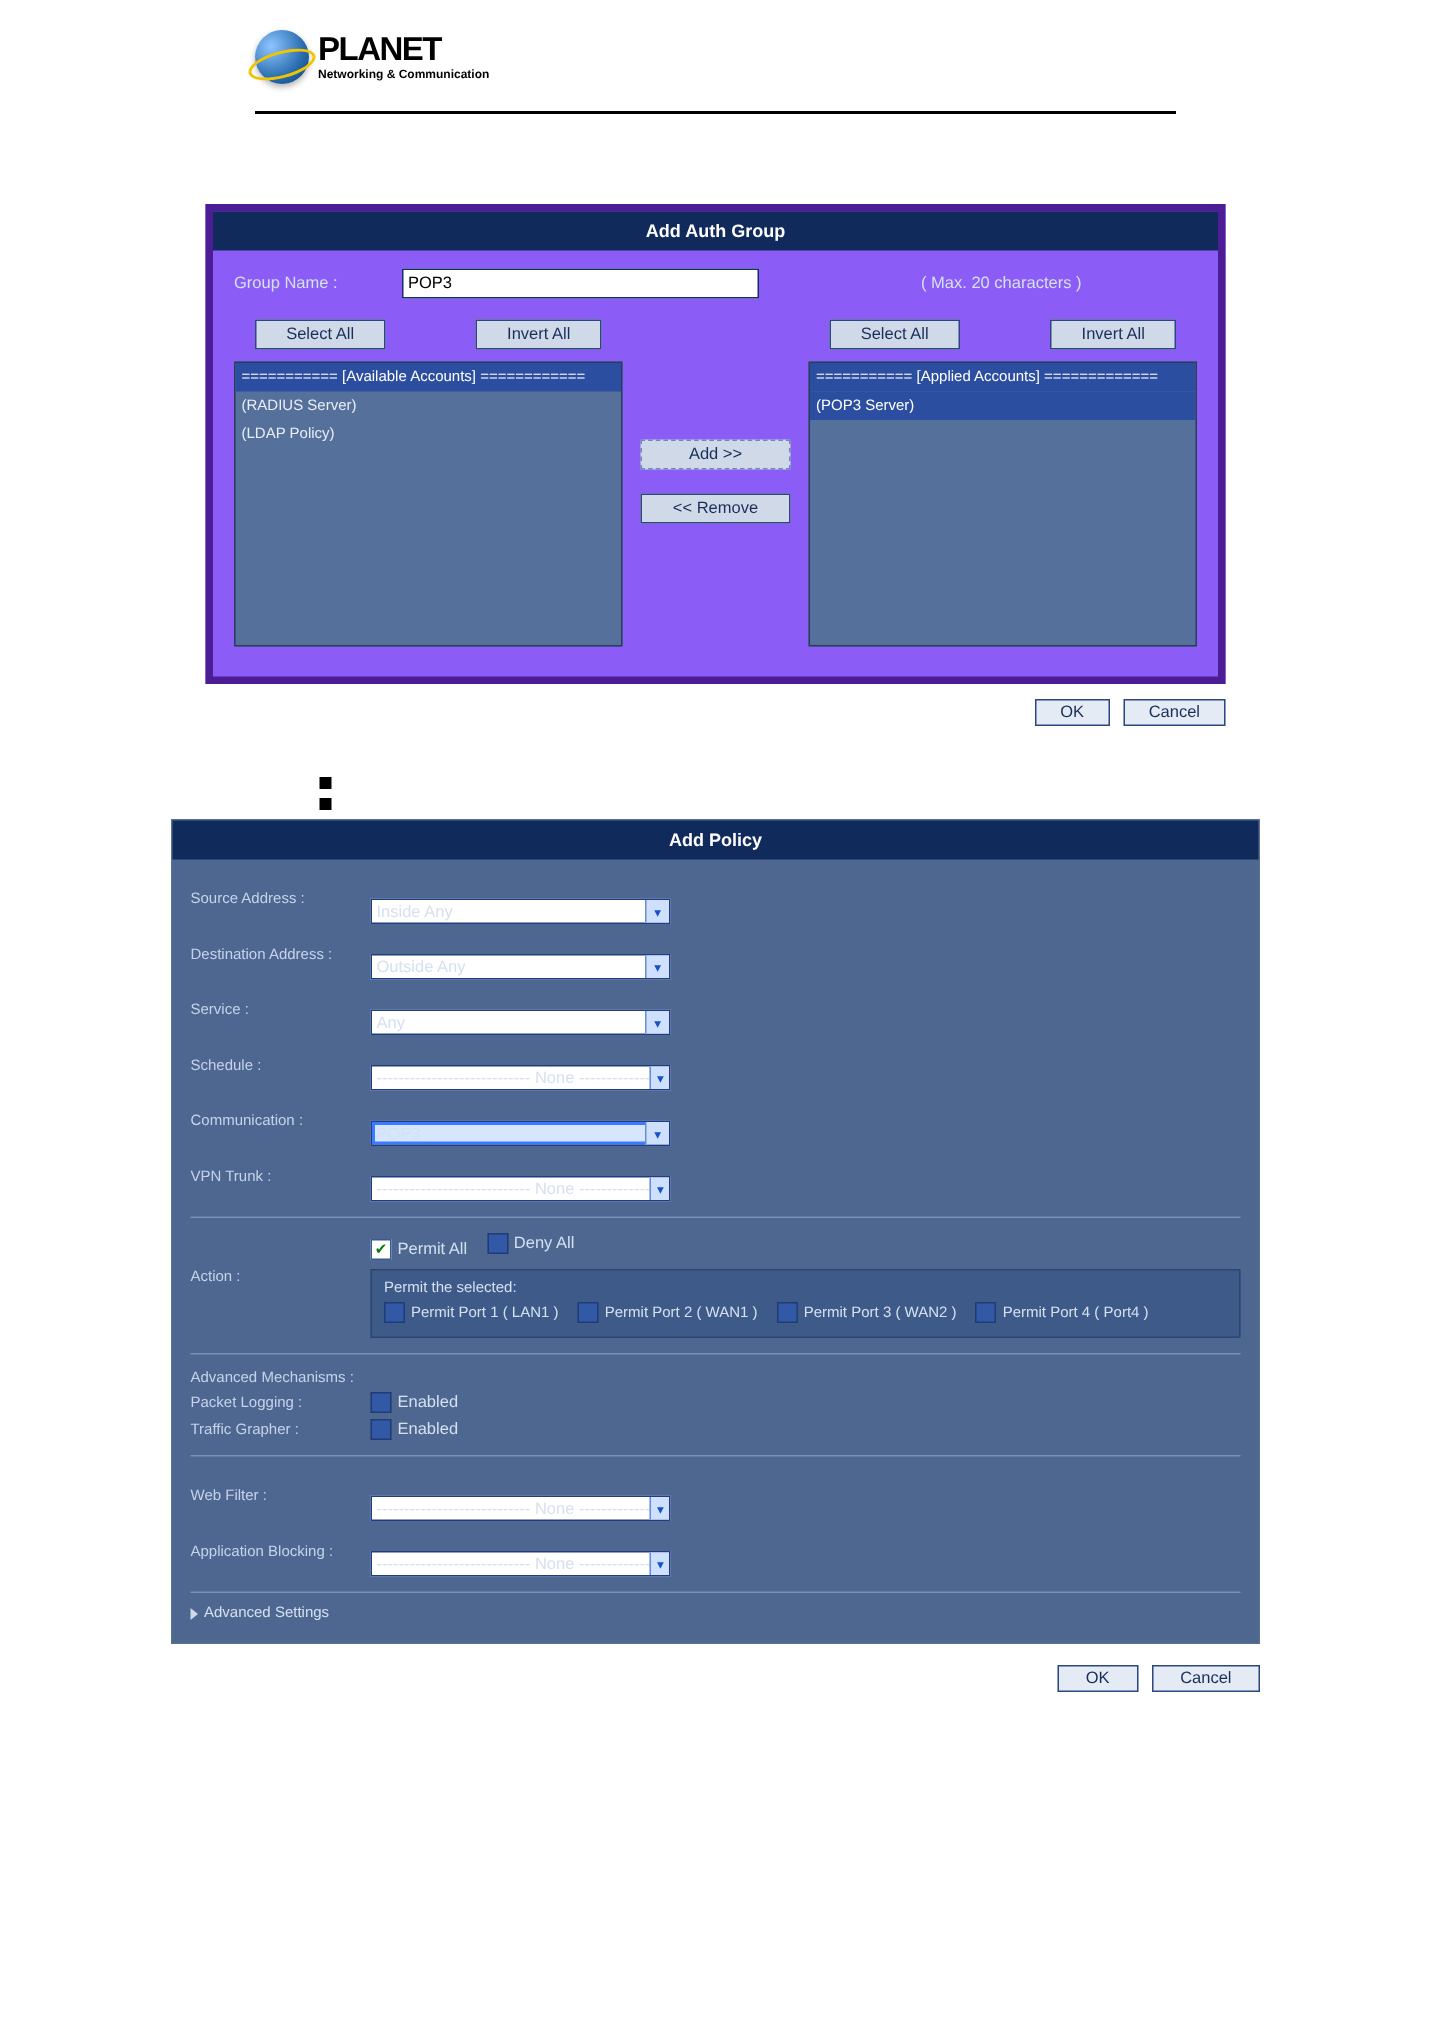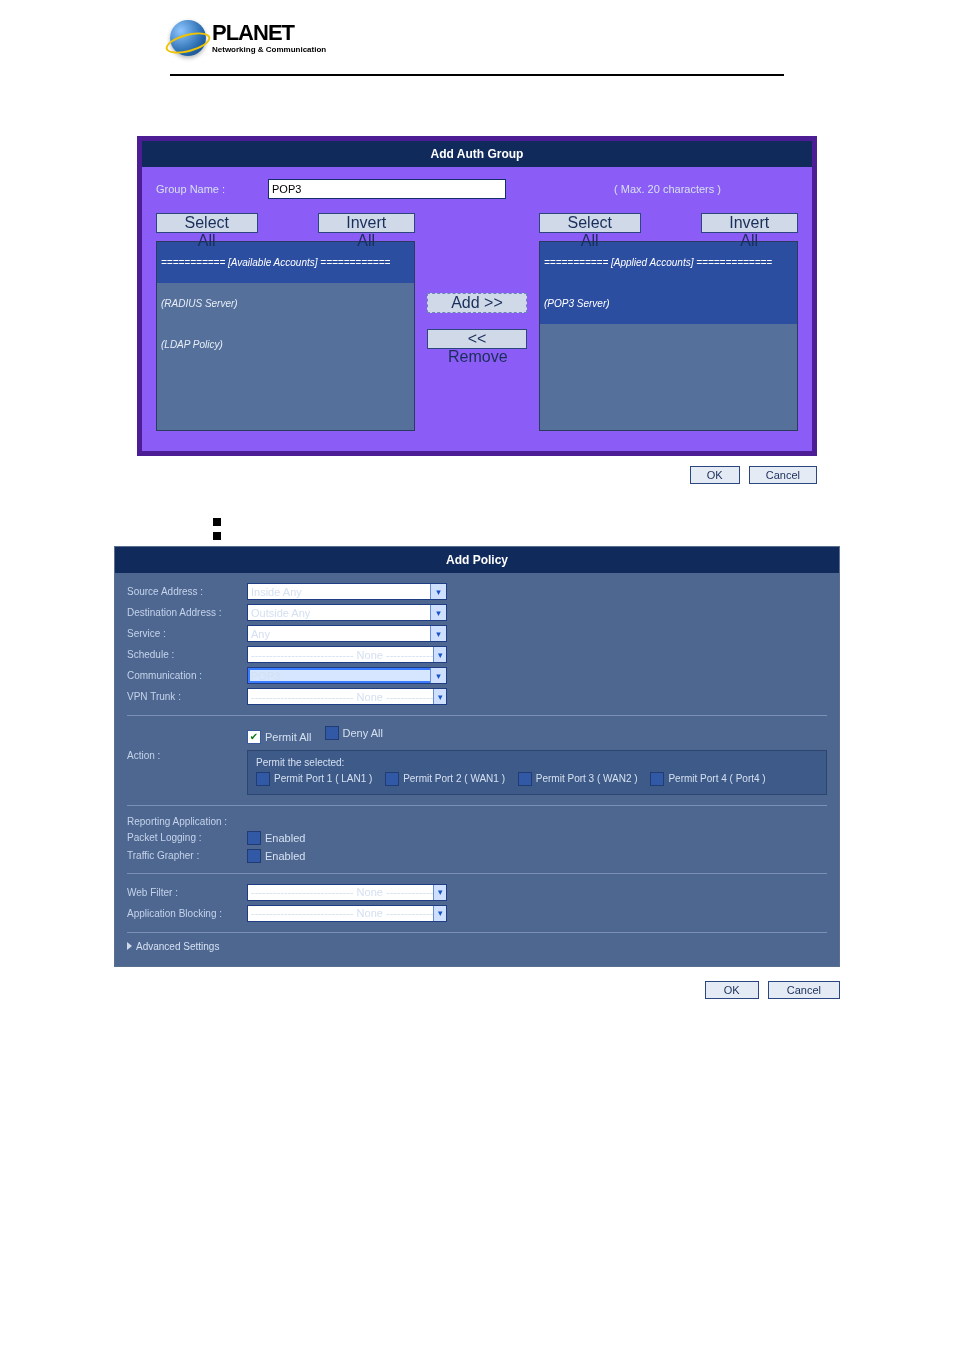--- a/index.html
+++ b/index.html
@@ -114,40 +114,39 @@
   .listcol .btn-row {
     display: flex;
     gap: 60px;
     justify-content: center;
     margin-bottom: 8px;
   }
   .btn {
     background: #cfd9e8;
     border: 1px solid #2c4680;
     color: #1a2e5a;
-    font-size: 16px;
+    font-size: 11px;
     height: 20px;
     line-height: 18px;
     padding: 0 20px;
     cursor: pointer;
   }
   .listbox {
     width: 100%;
     height: 190px;
     background: #55709a;
     border: 1px solid #2a3c5e;
     color: #e8eef7;
     font-size: 10px;
     overflow: auto;
     box-sizing: border-box;
   }
   .listbox .opt {
-    padding: 15px 4px;
+    padding: 4px 4px;
     white-space: nowrap;
-    font-style: italic;
   }
   .listbox .opt.selected {
     background: #2c4ea0;
     color: #fff;
   }
   .midbtns {
     display: flex;
     flex-direction: column;
     gap: 16px;
     margin-top: 80px;
@@ -209,20 +208,21 @@
     width: 200px;
     height: 17px;
     font-size: 11px;
     border: 1px solid #1e3d82;
     background: #fff;
     display: flex;
     align-items: center;
     justify-content: space-between;
     padding: 0 0 0 3px;
     box-sizing: border-box;
+    margin-top: 16px;
   }
   .sel.highlight {
     box-shadow: 0 0 0 2px #3a7bff inset;
     background: #d6e6ff;
   }
   .sel .arrow {
     width: 15px;
     height: 15px;
     background: #cfe0ff;
     border-left: 1px solid #6a8cd4;
@@ -456,21 +456,21 @@
                   <span>Permit Port  4  ( Port4 )</span>
                 </span>
             </div>
           </div>
         </div>
       </div>
 
       <div class="sep"></div>
 
       <div class="frow">
-        <div class="flbl" style="width:140px">Reporting Application :</div>
+        <div class="flbl" style="width:140px">Advanced Mechanisms :</div>
       </div>
       <div class="frow">
         <div class="flbl">Packet Logging :</div>
         <span class="chk">
           <span class="box blue"></span>
           <span>Enabled</span>
         </span>
       </div>
       <div class="frow">
         <div class="flbl">Traffic Grapher :</div>

